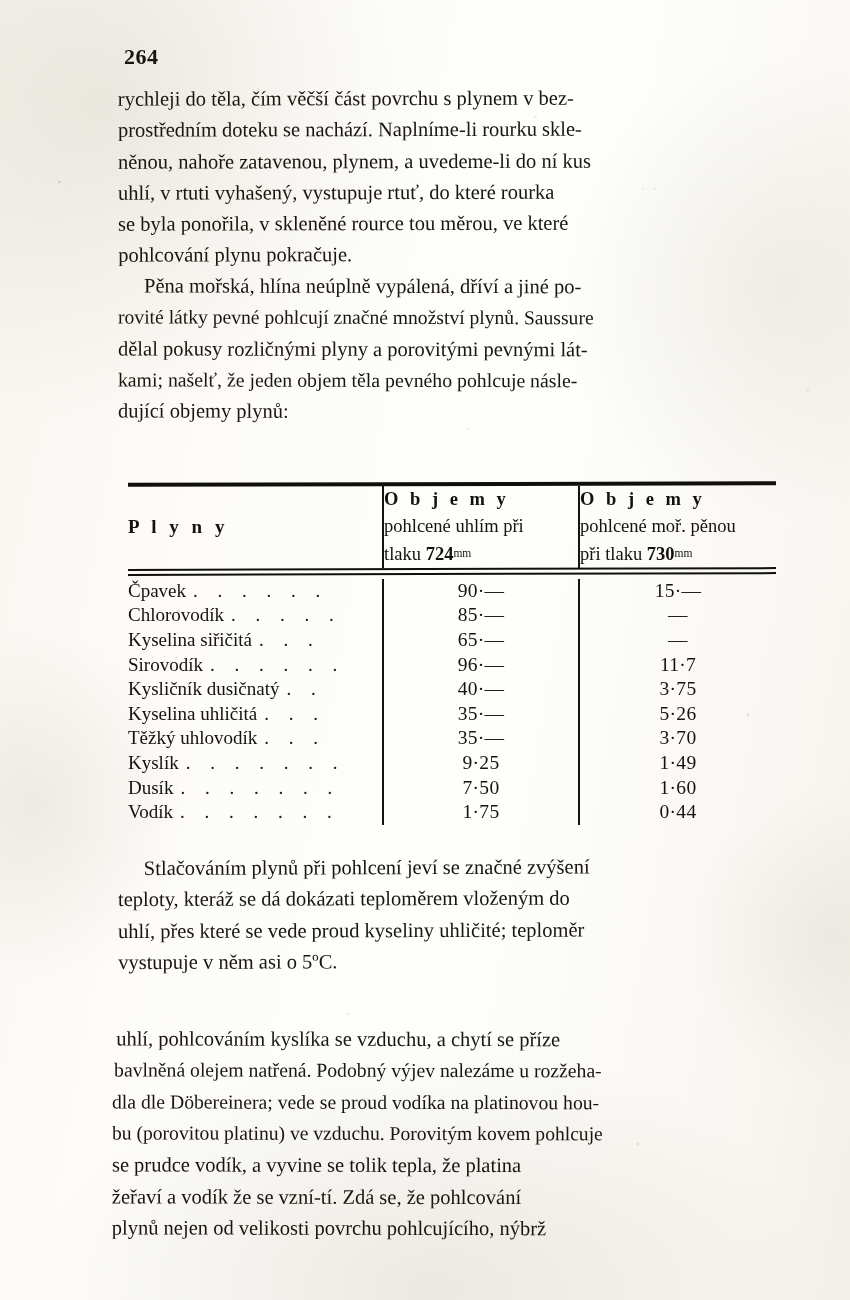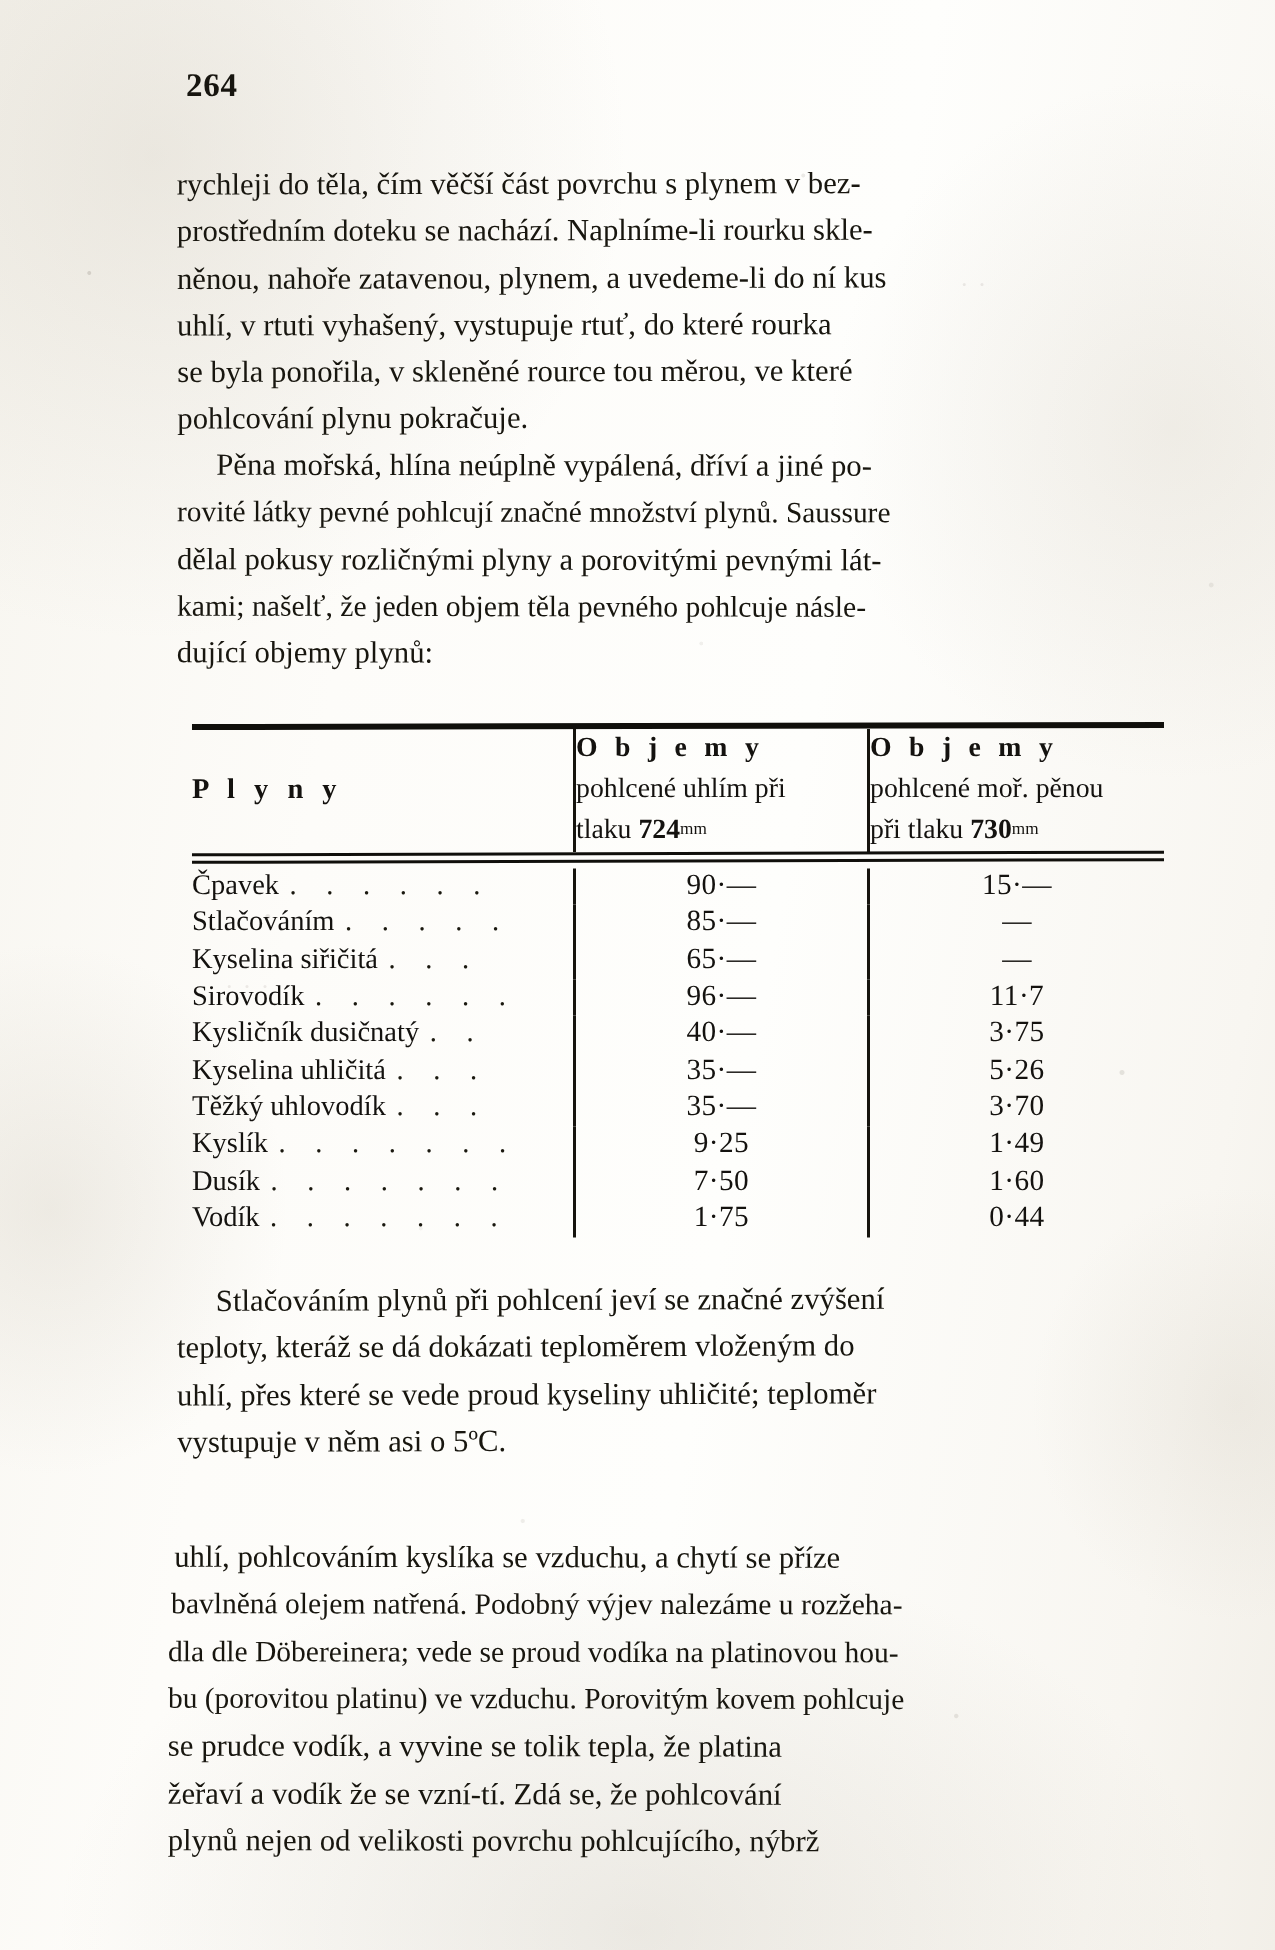--- a/index.html
+++ b/index.html
@@ -70,21 +70,21 @@
     font-size: 22px;
     font-weight: bold;
     letter-spacing: 0.5px;
     color: #17150f;
   }
 
   
   .content {
     position: absolute;
     left: 118px;
-    top: 108px;
+    top: 83px;
     width: 648px;
   }
 
   p.para {
     margin: 0;
     font-size: 20.5px;
     line-height: 31.3px;
     text-align: justify;
     text-align-last: left;
     color: #18160f;
@@ -272,21 +272,21 @@
           <col class="c2">
           <col class="c3">
       </colgroup>
       <tbody id="tbody">
           <tr>
             <td class="gasname"><span>Čpavek</span><span class="leaders">. . . . . .</span></td>
             <td class="num vdiv-l">90·—</td>
             <td class="num vdiv-l">15·—</td>
           </tr>
           <tr>
-            <td class="gasname"><span>Stlačováním</span><span class="leaders">. . . . .</span></td>
+            <td class="gasname"><span>Chlorovodík</span><span class="leaders">. . . . .</span></td>
             <td class="num vdiv-l">85·—</td>
             <td class="num vdiv-l">—</td>
           </tr>
           <tr>
             <td class="gasname"><span>Kyselina siřičitá</span><span class="leaders">. . .</span></td>
             <td class="num vdiv-l">65·—</td>
             <td class="num vdiv-l">—</td>
           </tr>
           <tr>
             <td class="gasname"><span>Sirovodík</span><span class="leaders">. . . . . .</span></td>

